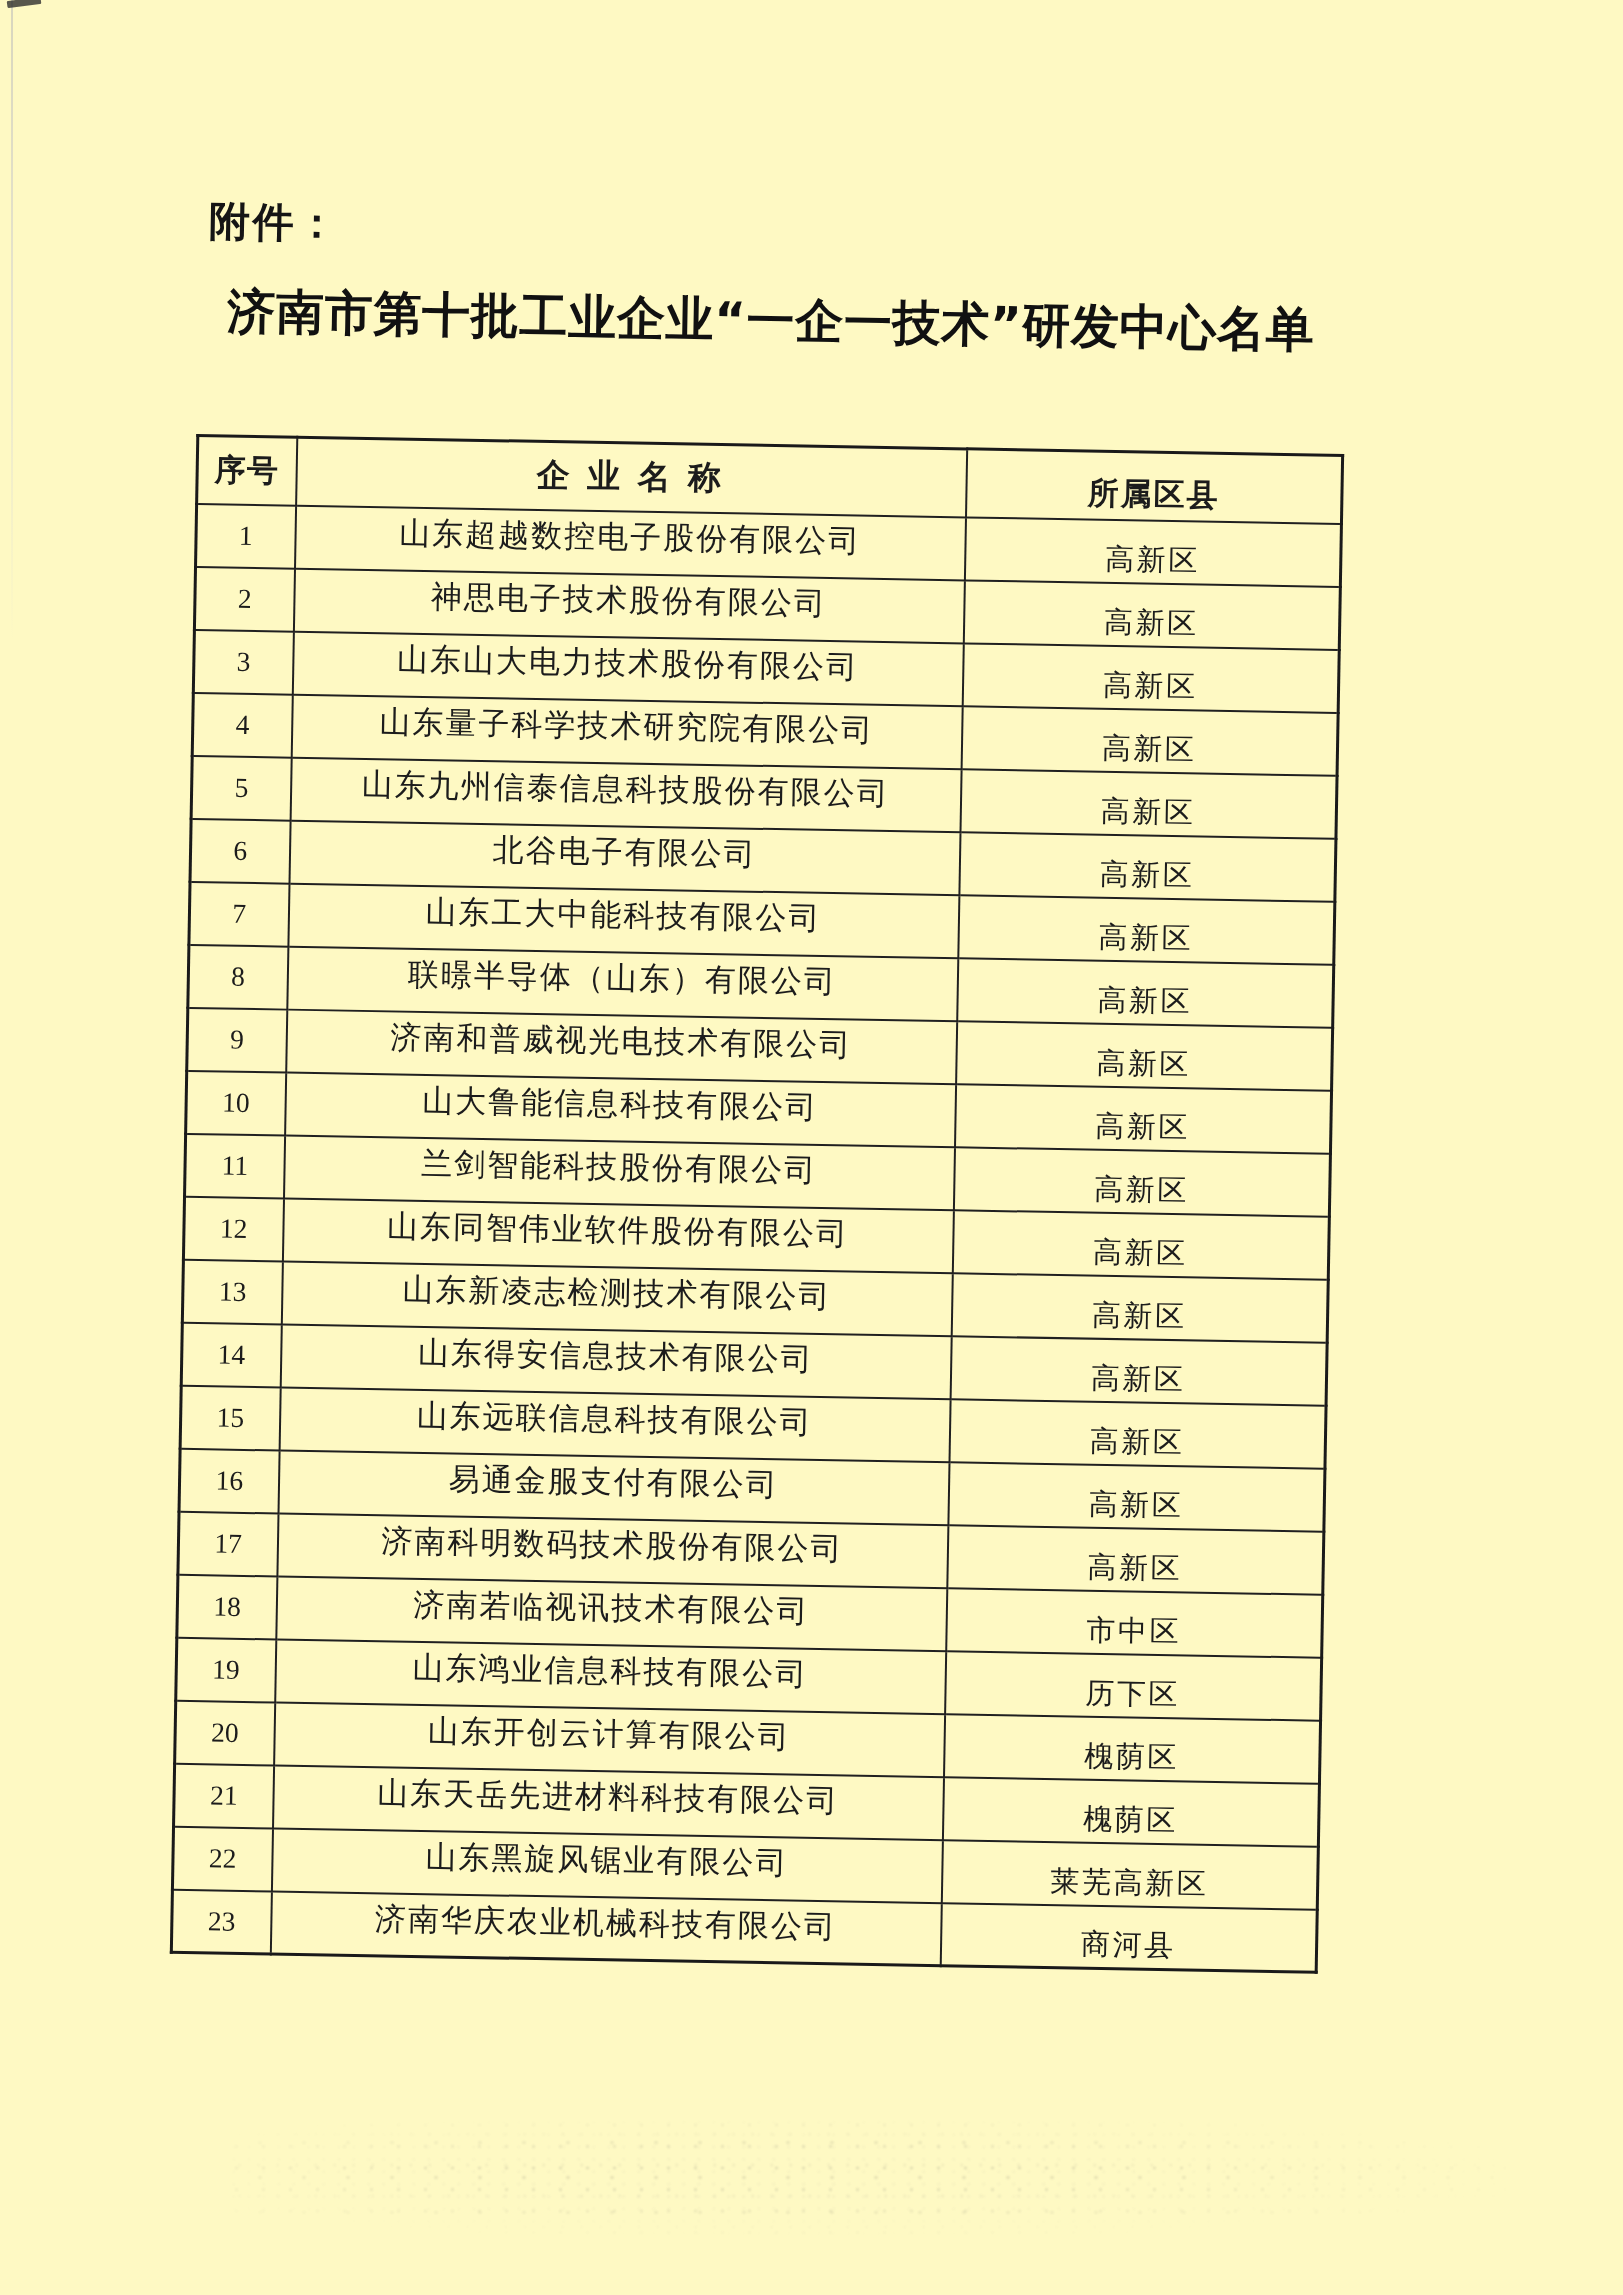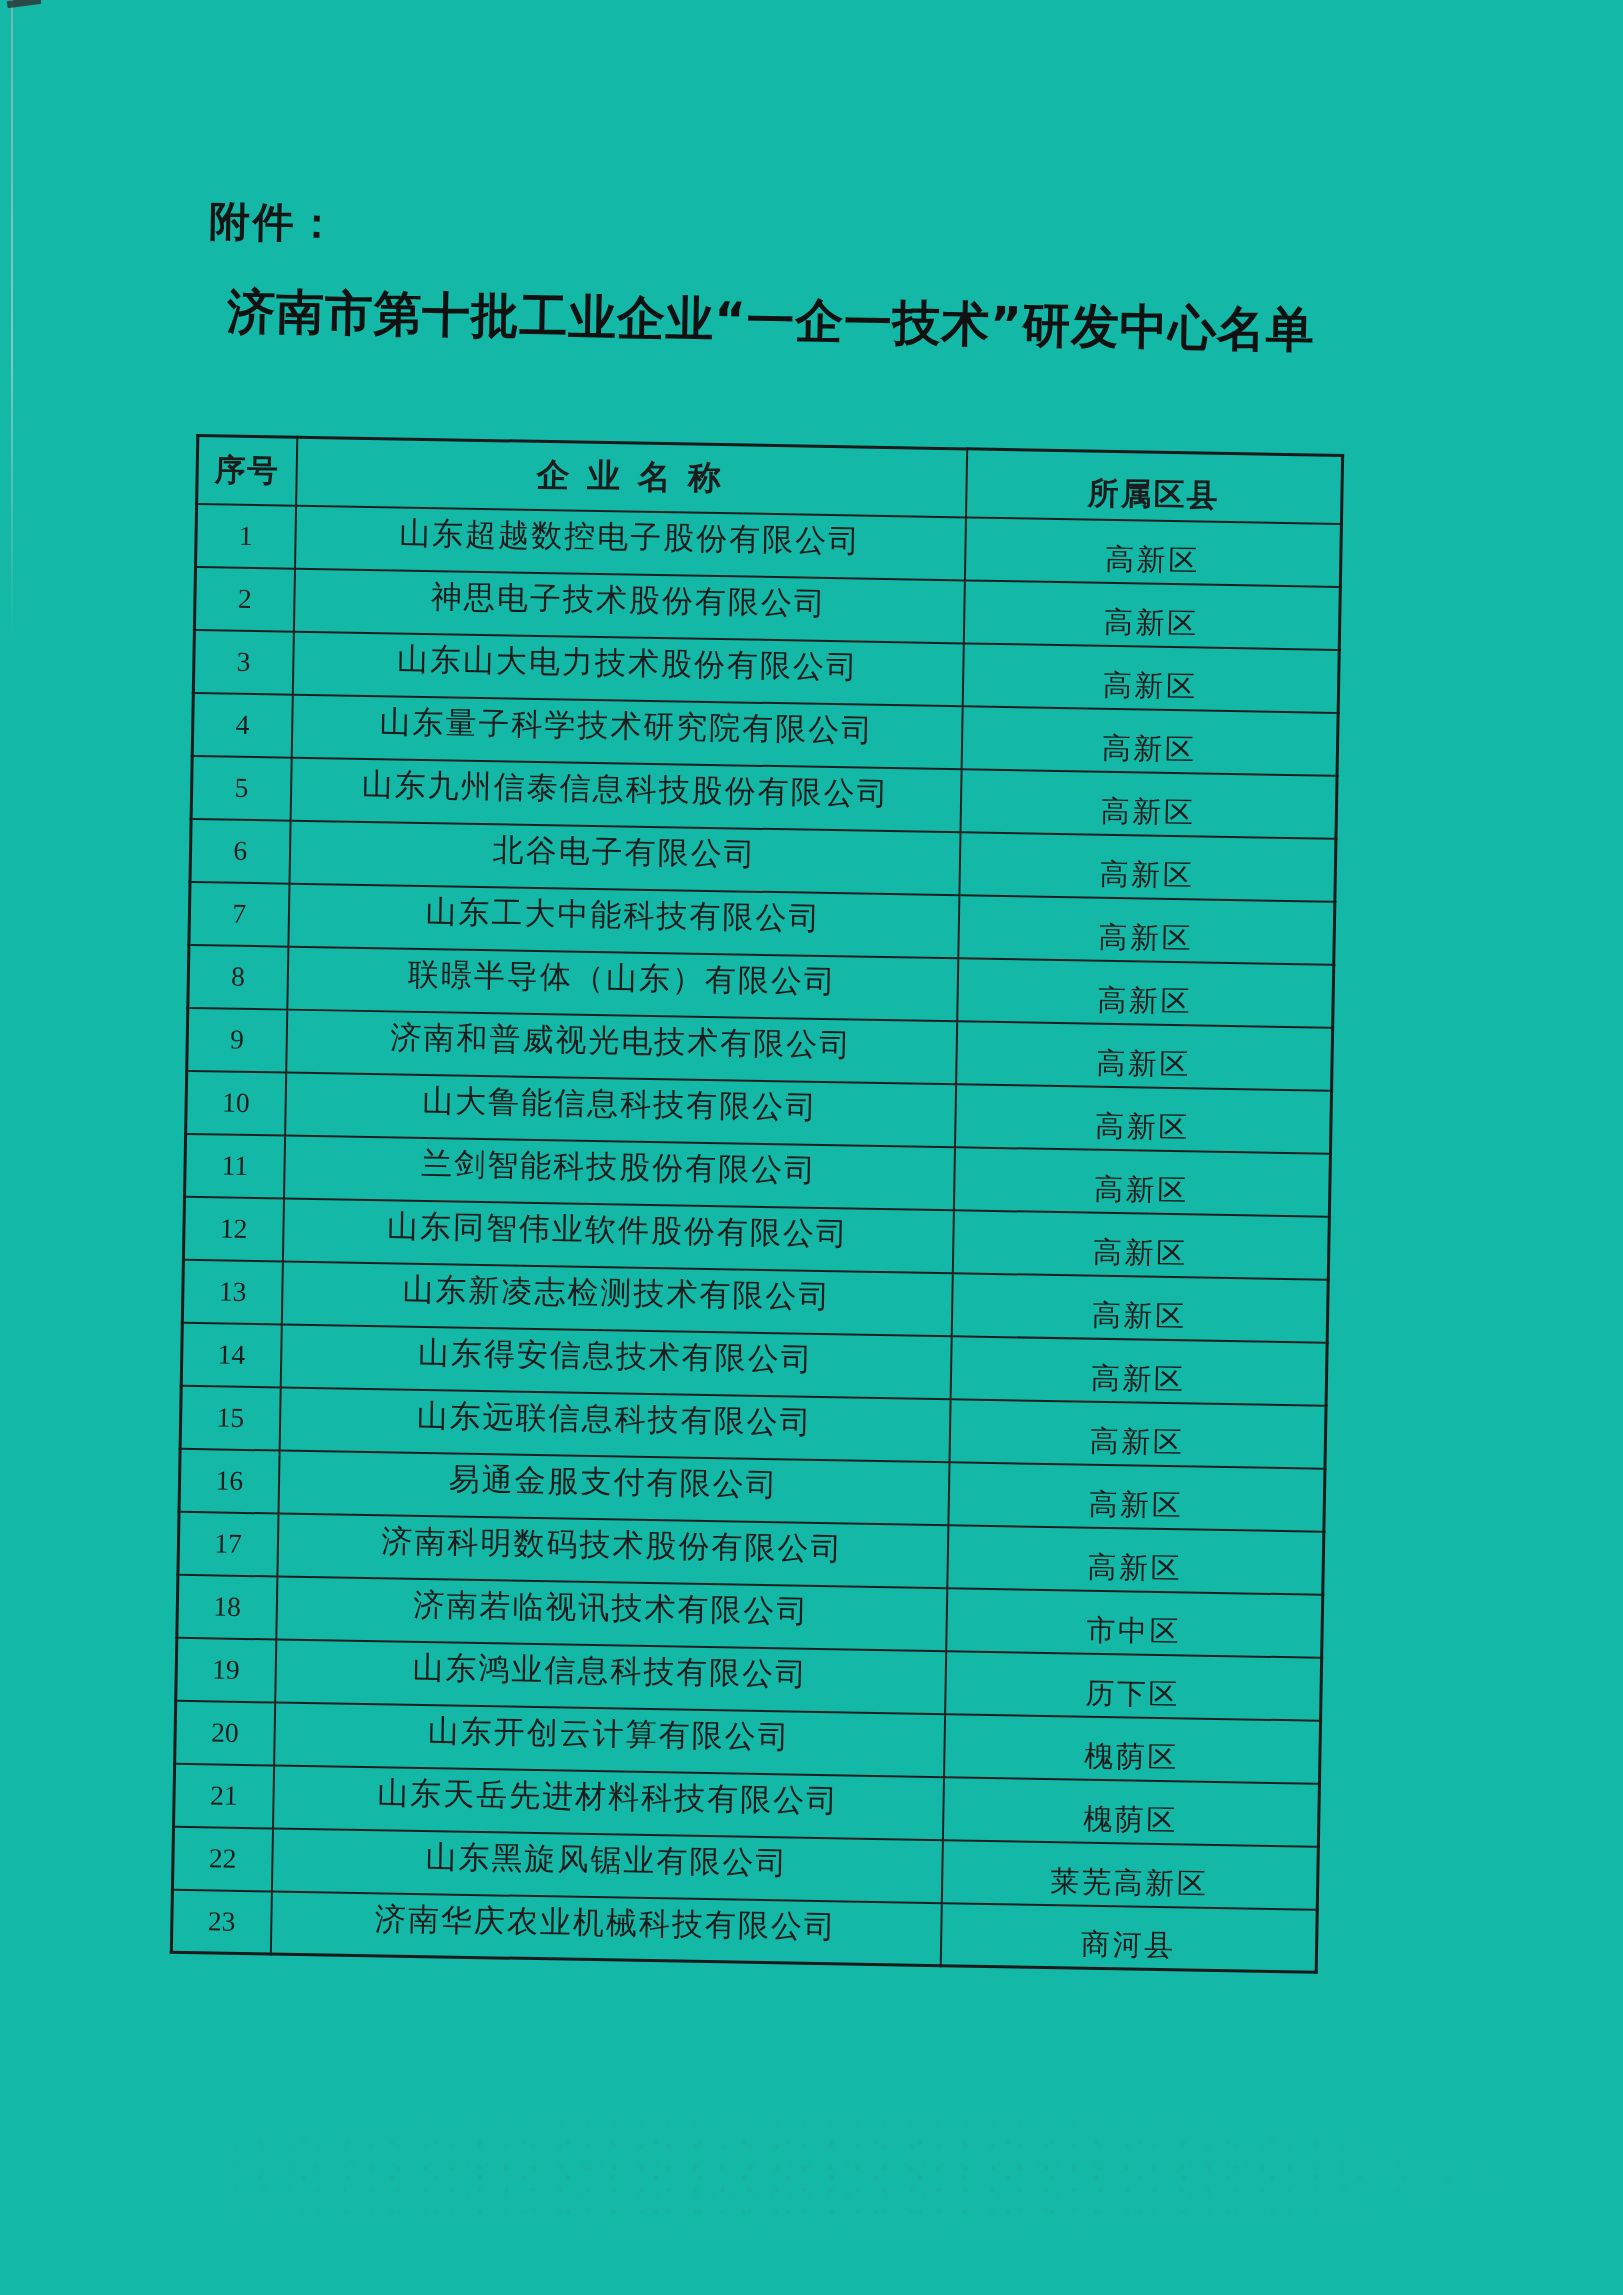--- a/index.html
+++ b/index.html
@@ -1,19 +1,19 @@
 <!DOCTYPE html>
 <html style="font-size:10.5px"><head>
 <meta charset="utf-8">
 <style>
   html,body{margin:0;padding:0;background:#d9d9d9;}
   .page{
     position:relative;
     width:1623px;height:2295px;
-    background:#14b8a6;
+    background:#fef9c3;
     overflow:hidden;
     color:#191919;
     font-family:"Liberation Serif","DejaVu Serif",serif;
   }
   
   .edge-line{
     position:absolute;left:10.5px;top:0;width:2px;height:641px;
     background:linear-gradient(#b9b9b9,#d8d8d8 55%,rgba(216,216,216,0));
     opacity:.55;
   }

